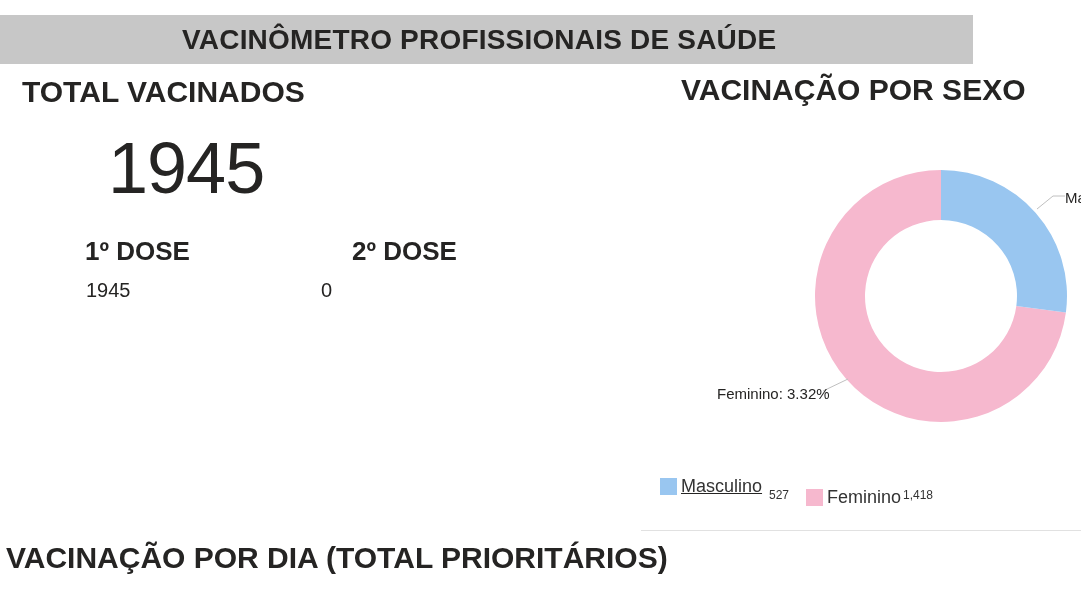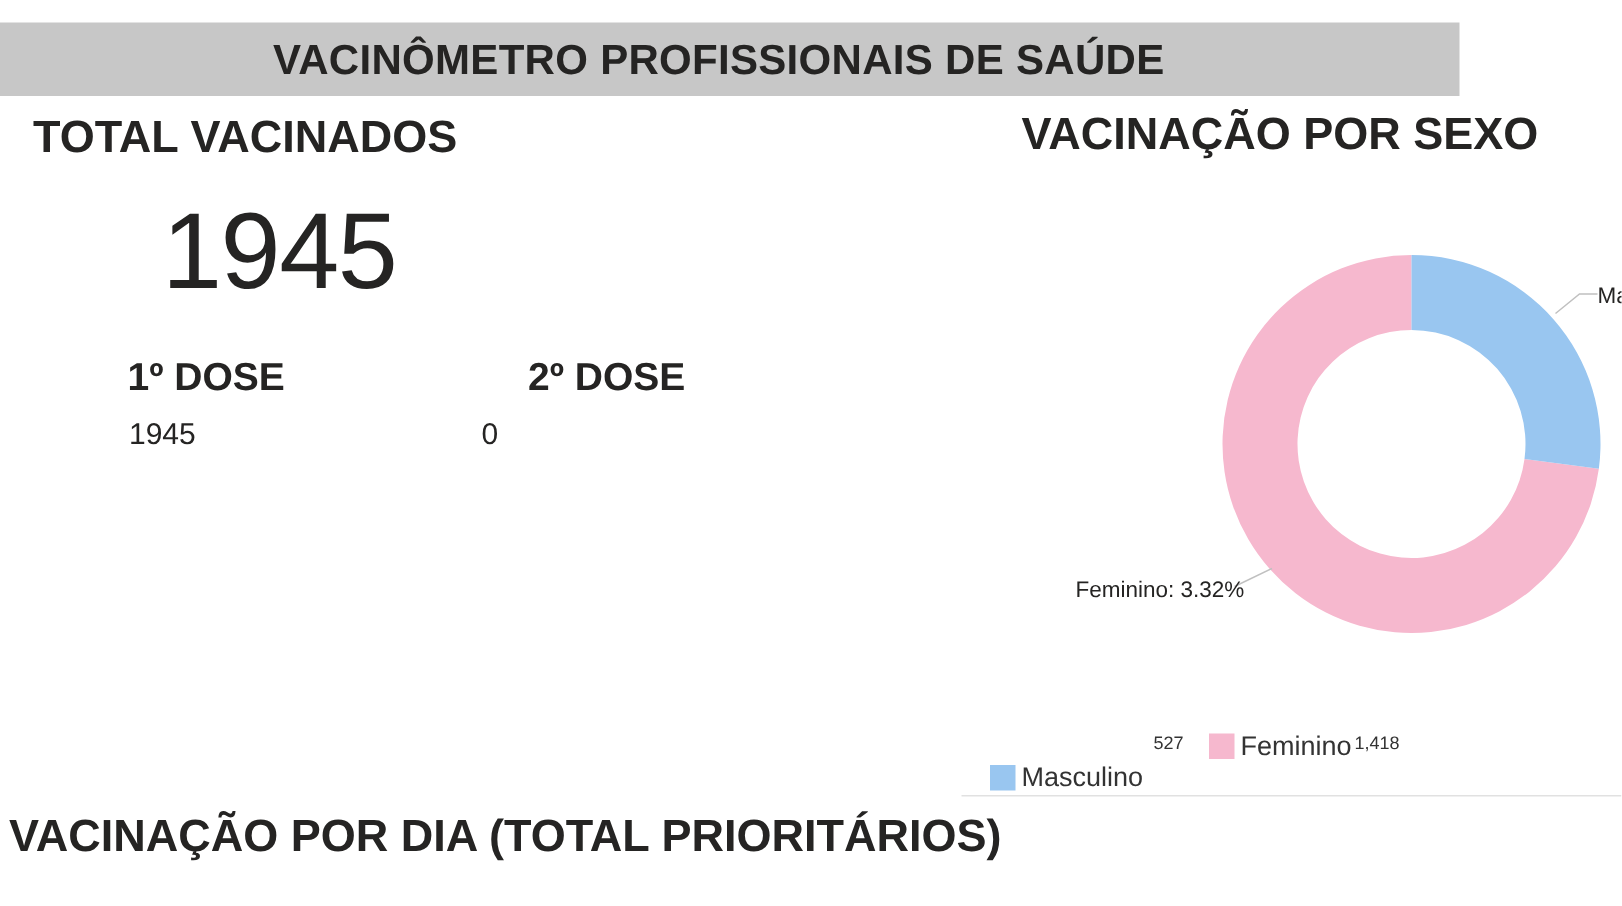--- a/index.html
+++ b/index.html
@@ -52,21 +52,21 @@
 <svg class="abs" style="left:700px;top:150px;" width="381" height="300" viewBox="0 0 381 300">
     <path d="M 365.91 162.54 A 126 126 0 1 1 241.00 20.00 L 241.00 70.00 A 76 76 0 1 0 316.34 155.98 Z" fill="#F6B8CE"></path>
     <path d="M 241.00 20.00 A 126 126 0 0 1 365.91 162.54 L 316.34 155.98 A 76 76 0 0 0 241.00 70.00 Z" fill="#99C6F0"></path>
   <polyline points="337,59 353,46 365,46" fill="none" stroke="#C0C0C0" stroke-width="1"></polyline>
   <polyline points="123,241 148,229" fill="none" stroke="#C0C0C0" stroke-width="1"></polyline>
 </svg>
 
 <div class="abs callout" style="left:1065px;top:189px;">Masculino: 27.10%</div>
 <div class="abs callout" style="left:717px;top:385px;">Feminino: 3.32%</div>
 
-<div class="legend-item" style="left:660px;top:508px;">
+<div class="legend-item" style="left:660px;top:476px;text-decoration:underline;">
   <span class="legend-swatch" style="background-color: rgb(153, 198, 240);"></span>
   <span class="legend-label">Masculino</span>
 </div>
 <div class="abs legend-value" style="left:769px;top:488px;">527</div>
 
 <div class="legend-item" style="left:806px;top:487px;">
   <span class="legend-swatch" style="background-color: rgb(246, 184, 206);"></span>
   <span class="legend-label">Feminino</span>
 </div>
 <div class="abs legend-value" style="left:903px;top:488px;">1,418</div>

